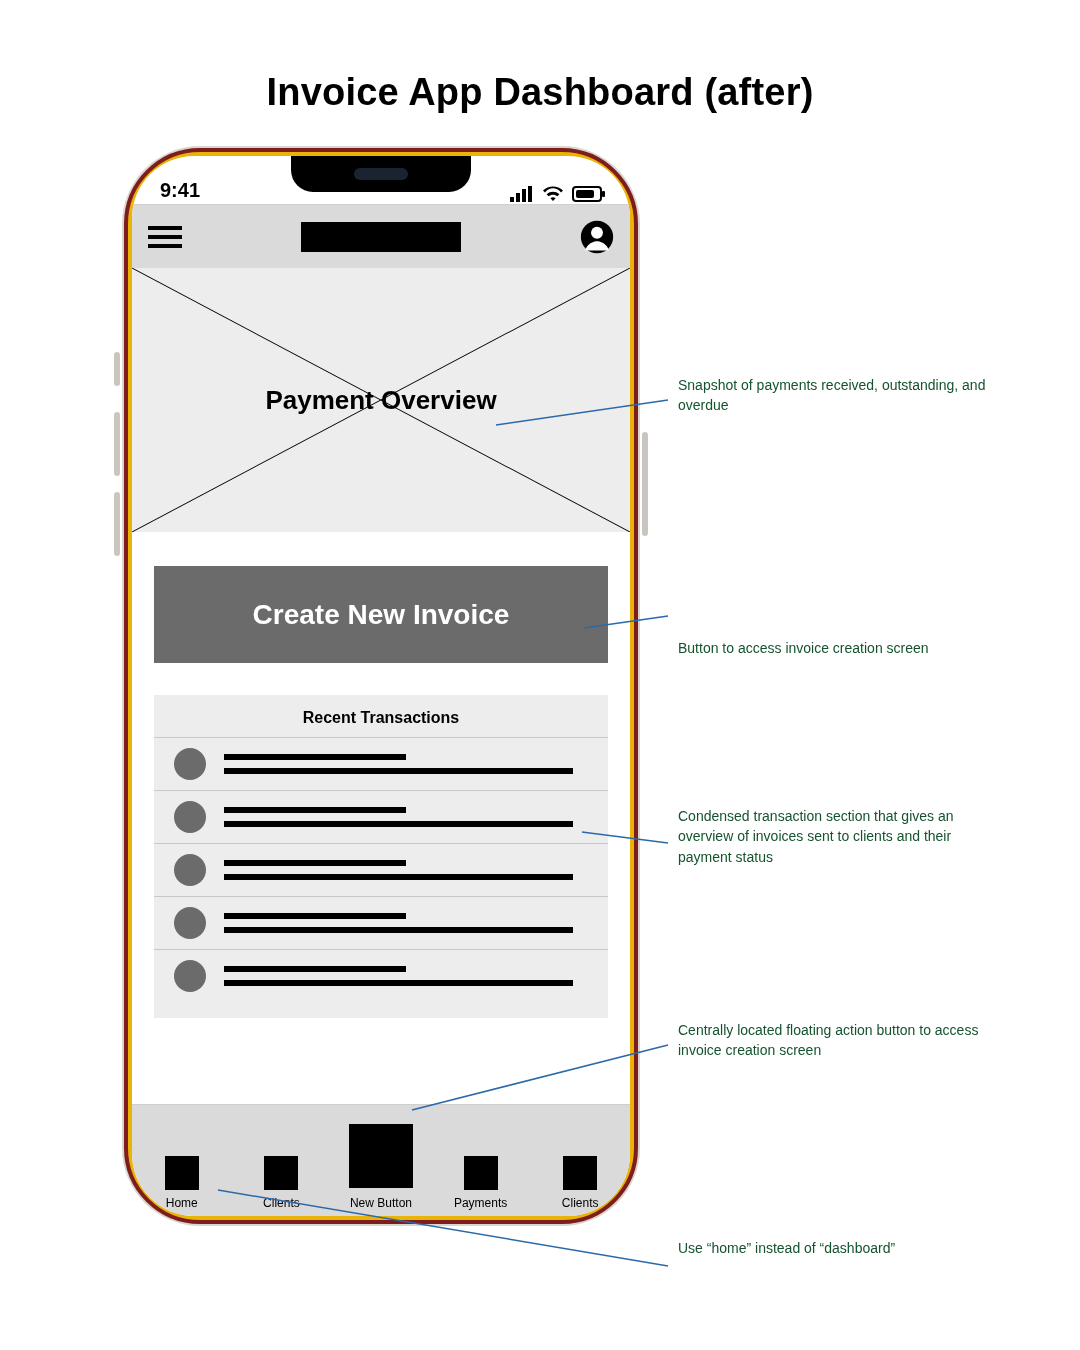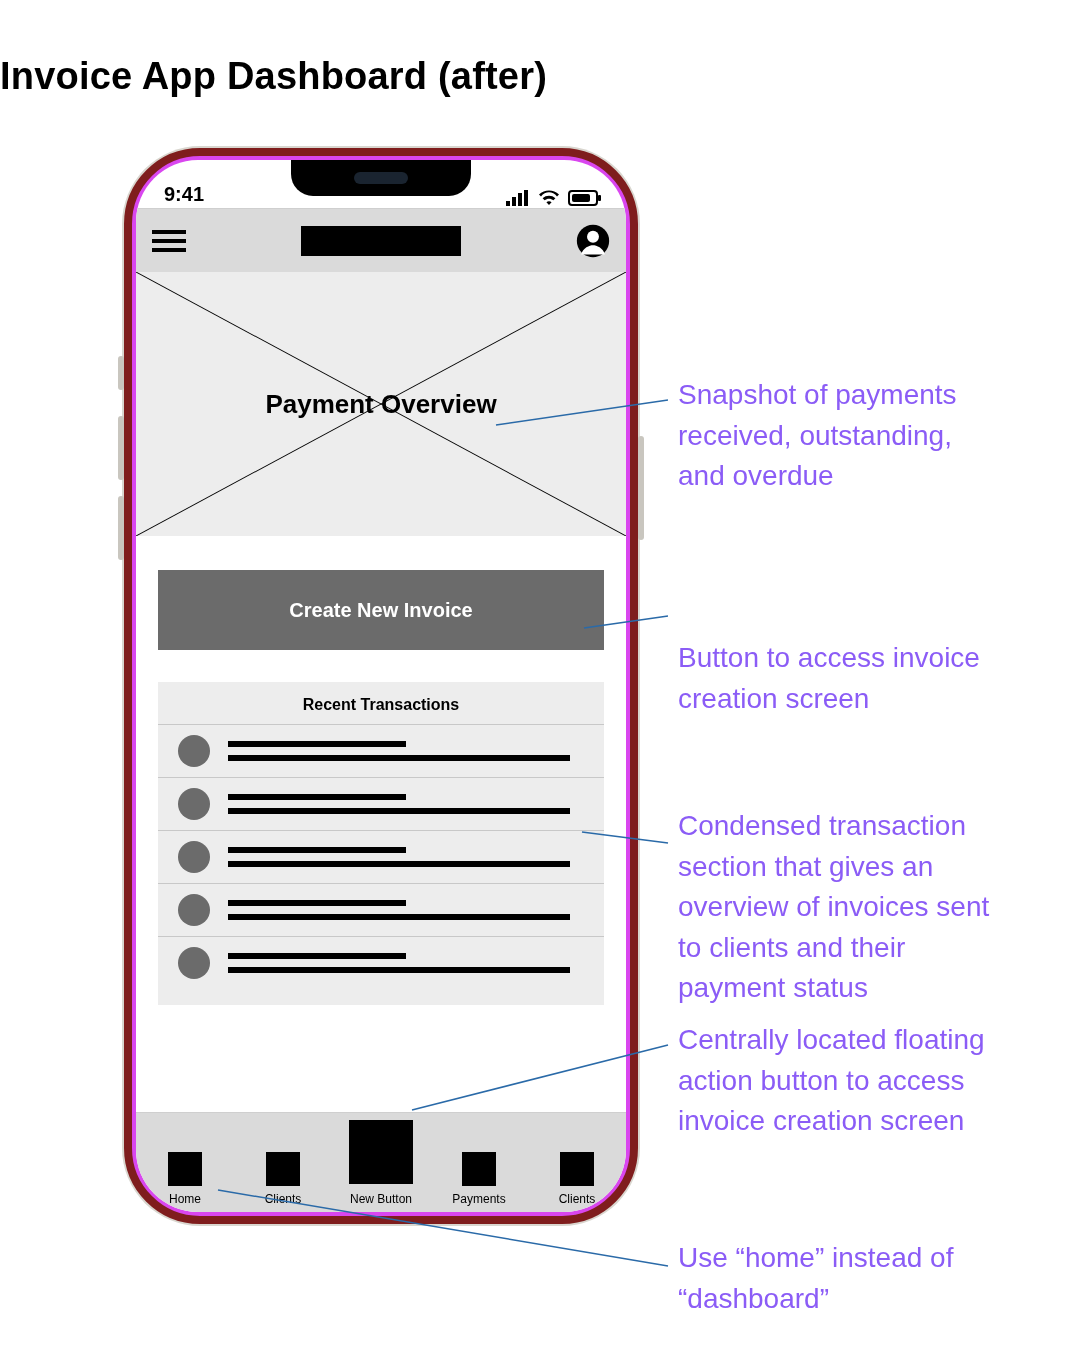--- a/index.html
+++ b/index.html
@@ -4,37 +4,37 @@
 <style>
   * { box-sizing: border-box; margin: 0; padding: 0; }
   body {
     font-family: -apple-system, "Segoe UI", Arial, sans-serif;
     background: #ffffff;
     width: 1080px;
     height: 1350px;
     position: relative;
   }
   .page-title {
-    text-align: left;
+    text-align: center;
     font-size: 38px;
     font-weight: 700;
-    padding-top: 55px;
+    padding-top: 71px;
     letter-spacing: 0.2px;
   }
 
   
   .phone {
     position: absolute;
     left: 124px;
     top: 148px;
     width: 514px;
     height: 1076px;
-    border: 8px solid #7f1d1d;
+    border: 4px solid #7f1d1d;
     border-radius: 76px;
-    background: #d946ef;
+    background: #eab308;
     box-shadow: 0 0 0 2px #d9d6cf;
   }
   .phone-inner {
     position: absolute;
     inset: 4px;
     border-radius: 62px;
     overflow: hidden;
     background: #fff;
   }
   .notch {
@@ -105,23 +105,23 @@
     margin:0;
     background:#ededed;
     display:flex; align-items:center; justify-content:center;
   }
   .overview svg{position:absolute; inset:0; width:100%; height:100%;}
   .overview-title{ position:relative; z-index:2; font-size:26px; font-weight:700;}
 
   
   .cta{
     margin:34px 22px 0;
-    height:80px; background:#6b6b6b;
+    height:97px; background:#6b6b6b;
     display:flex; align-items:center; justify-content:center;
-    color:#fff; font-weight:700; font-size:20px;
+    color:#fff; font-weight:700; font-size:28px;
   }
 
   
   .recent{
     margin:32px 22px 0;
     background:#ededed;
     padding:14px 0 16px;
   }
   .recent-title{ text-align:center; font-size:16px; font-weight:700; margin-bottom:10px;}
   .row{
@@ -131,35 +131,35 @@
   }
   .dot{ width:32px; height:32px; border-radius:50%; background:#6b6b6b; flex:0 0 32px;}
   .lines{ flex:1;}
   .l1{ height:6px; background:#000; width:50%; margin-bottom:8px;}
   .l2{ height:6px; background:#000; width:96%;}
 
   
   .bottomnav{
     position:absolute; left:0; right:0; bottom:0;
     background:#dadada;
-    height:100px;
+    height:112px;
     display:flex; align-items:flex-end; justify-content:space-around;
     padding-bottom:6px;
     border-top:1px solid #cfcfcf;
   }
   .nav-item{ width:70px; text-align:center;}
   .nav-ico{ width:34px; height:34px; background:#000; margin:0 auto 6px;}
   .nav-ico.big{ width:64px; height:64px; margin-bottom:8px;}
   .nav-lbl{ font-size:12px;}
 
   
   .annos{position:absolute; inset:0; width:1080px; height:1350px; pointer-events:none;}
   .anno{
     position:absolute;
-    font-size:28px; line-height:1.45; color:#8b5cf6;
+    font-size:14px; line-height:1.45; color:#14532d;
     width:320px;
   }
 </style>
 </head>
 <body>
 
 <div class="page-title">Invoice App Dashboard (after)</div>
 
 <div class="phone">
   <div class="btn-l1"></div>

